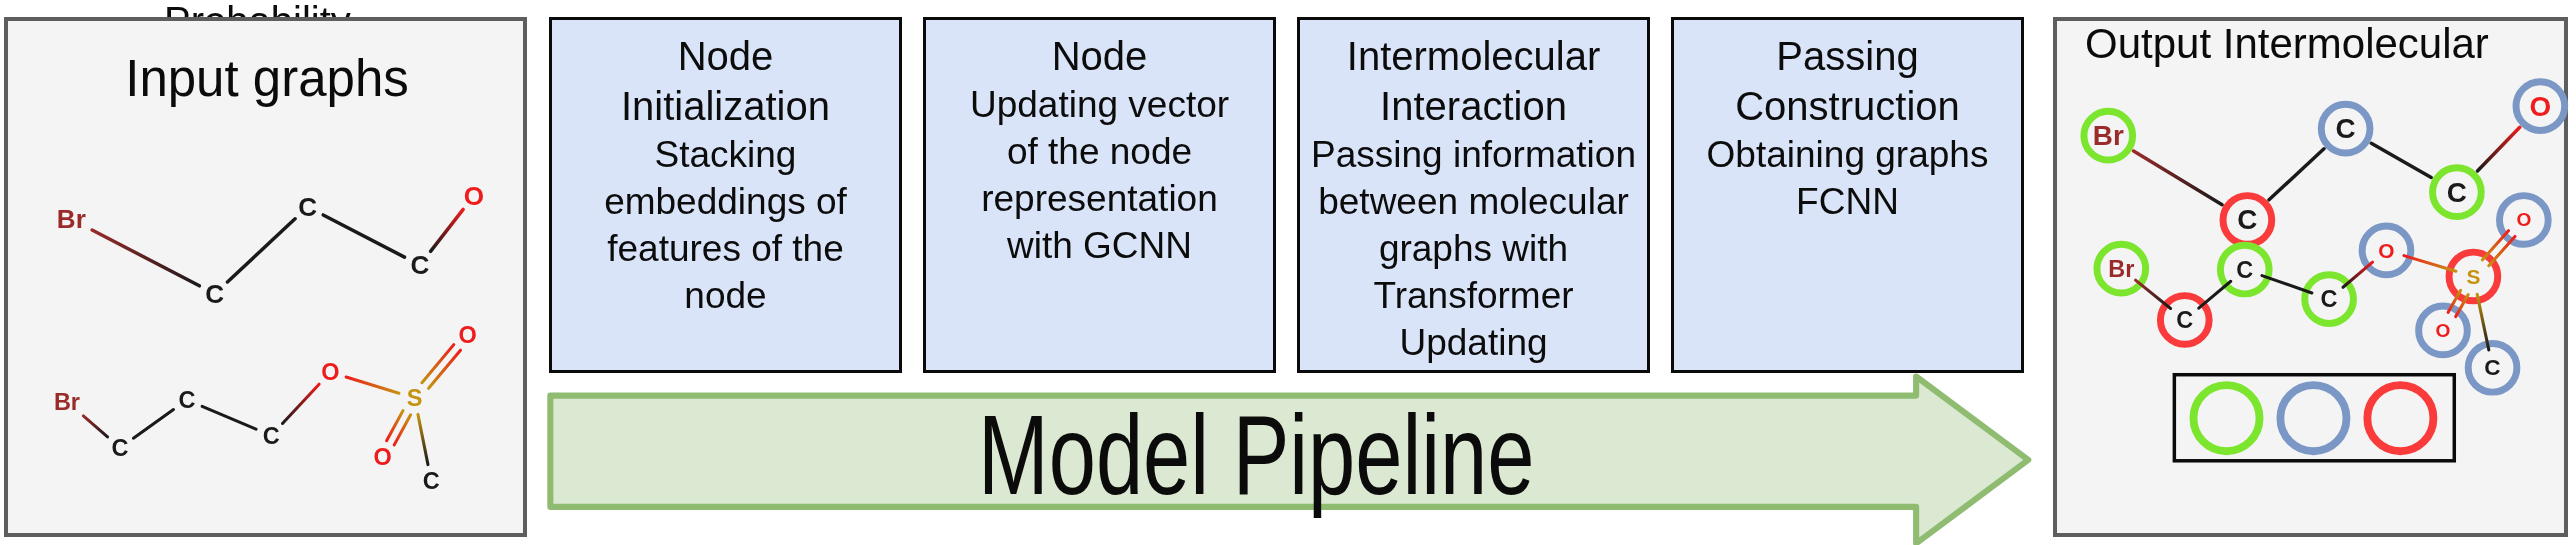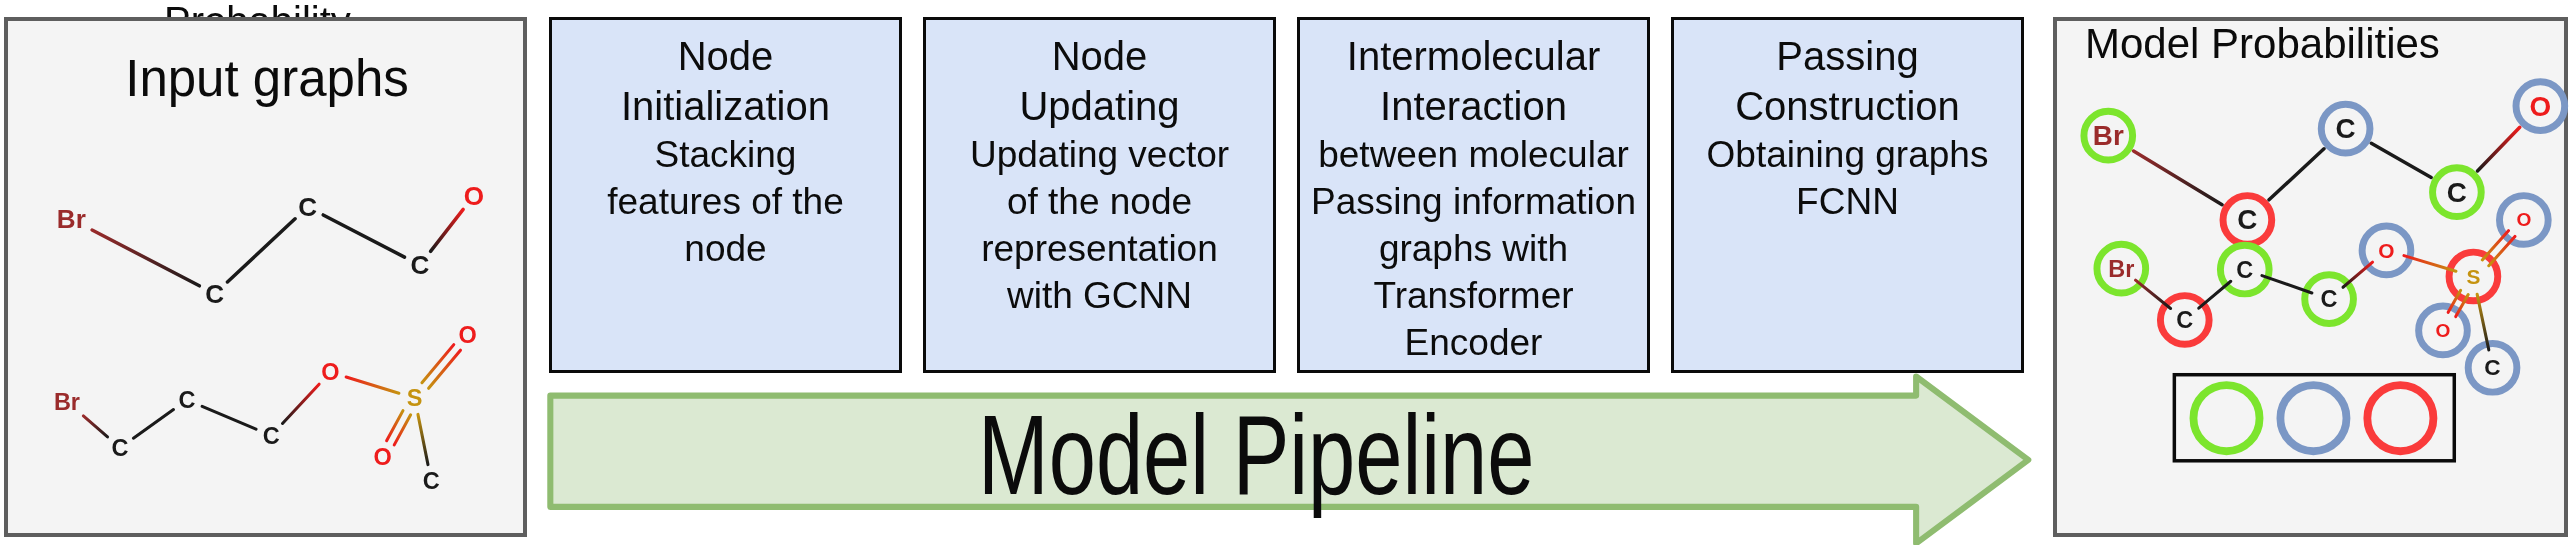--- a/index.html
+++ b/index.html
@@ -24,48 +24,48 @@
 </style>
 </head>
 <body>
 
 <div id="stage">
 
   <div id="left-panel" class="panel"></div>
   <div id="right-panel" class="panel"></div>
 
   <div id="input-title" class="panel-title">Input graphs</div>
-  <div id="output-title" class="panel-title">Model Probabilities</div>
+  <div id="output-title" class="panel-title">Output Intermolecular</div>
   <div id="probability-label">Probability</div>
 
   <div id="pbox-0" class="pbox">
       <div class="title-line">Node</div>
       <div class="title-line">Initialization</div>
       <div class="body-line">Stacking</div>
+      <div class="body-line">embeddings of</div>
       <div class="body-line">features of the</div>
       <div class="body-line">node</div>
       <div class="body"></div>
     </div>
   <div id="pbox-1" class="pbox">
       <div class="title-line">Node</div>
-      <div class="title-line">Updating</div>
       <div class="body-line">Updating vector</div>
       <div class="body-line">of the node</div>
       <div class="body-line">representation</div>
       <div class="body-line">with GCNN</div>
       <div class="body"></div>
     </div>
   <div id="pbox-2" class="pbox">
       <div class="title-line">Intermolecular</div>
       <div class="title-line">Interaction</div>
+      <div class="body-line">Passing information</div>
       <div class="body-line">between molecular</div>
-      <div class="body-line">Passing information</div>
       <div class="body-line">graphs with</div>
       <div class="body-line">Transformer</div>
-      <div class="body-line">Encoder</div>
+      <div class="body-line">Updating</div>
       <div class="body"></div>
     </div>
   <div id="pbox-3" class="pbox">
       <div class="title-line">Passing</div>
       <div class="title-line">Construction</div>
       <div class="body-line">Obtaining graphs</div>
       <div class="body-line">FCNN</div>
       <div class="body"></div>
     </div>
 

